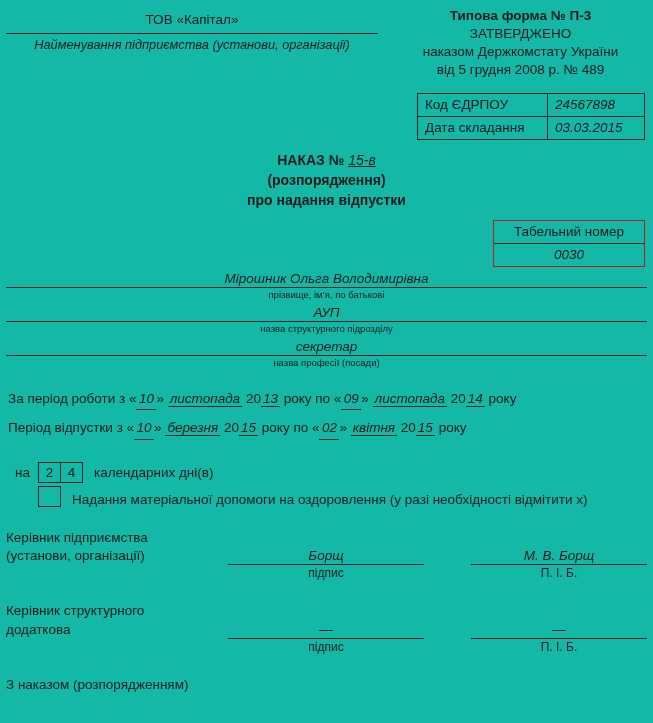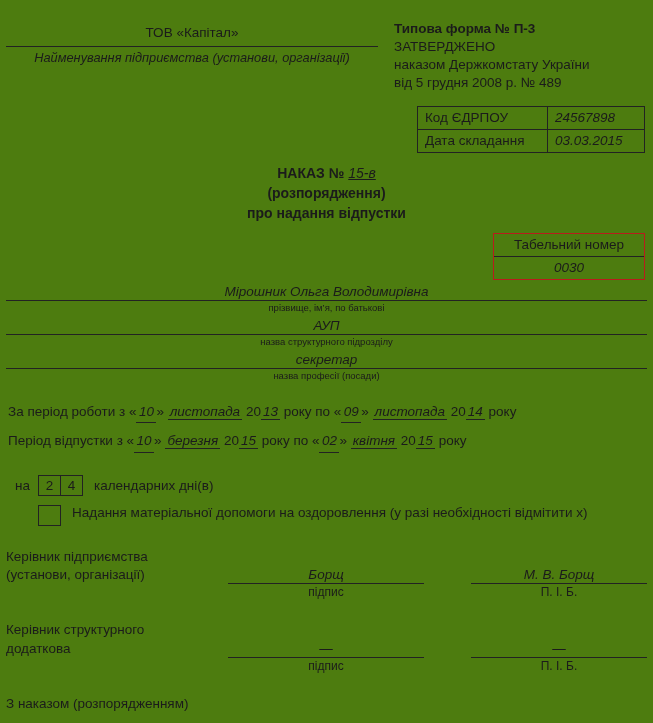--- a/index.html
+++ b/index.html
@@ -1,33 +1,33 @@
 <!DOCTYPE html>
 <html><head>
 <meta charset="utf-8">
 <style>
   * { box-sizing: border-box; }
   html, body { margin: 0; padding: 0; background: #ffffff; }
   .page {
     width: 653px;
     height: 723px;
-    padding: 20px 6px 4px 6px;
+    padding: 7px 6px 4px 6px;
     font-family: "Liberation Sans", sans-serif;
     font-size: 13.5px;
     color: #1b1b1b;
     overflow: hidden;
-    background: #4d7c0f;
+    background: #14b8a6;
   }
 
   
   .top-row { display: flex; }
   .company-block { width: 372px; padding-top: 5px; }
   .company-name { text-align: center; border-bottom: 1px solid #222; padding-bottom: 6px; }
   .company-caption { font-style: italic; text-align: center; padding-top: 3px; font-size: 12.8px; }
-  .form-block { margin-left: 16px; flex: 1; line-height: 1.33; }
+  .form-block { margin-left: 16px; flex: 1; line-height: 1.33; text-align: center; }
   .form-code { font-weight: bold; }
 
   
   .codes-table { margin: 14px 2px 0 auto; border-collapse: collapse; }
   .codes-table td { border: 1px solid #222; padding: 3px 7px; height: 23px; }
   .codes-table td.lbl { width: 130px; margin-left: 22px; }
   .codes-table td.val { width: 97px; font-style: italic; }
 
   
   .title-block { text-align: center; margin-top: 10px; font-weight: bold; font-size: 14px; line-height: 1.45; }
@@ -50,21 +50,21 @@
   .fill { font-style: italic; border-bottom: 1px solid #222; padding: 0 2px; }
   .fill.day { display: inline-block; min-width: 20px; text-align: center; }
 
   
   .days-row { margin-top: 22px; display: flex; align-items: center; padding-left: 9px; }
   .days-label { width: 23px; }
   .digit-box { width: 23px; height: 21px; border: 1px solid #222; display: flex; align-items: center; justify-content: center; }
   .digit-box + .digit-box { margin-left: -1px; }
   .days-suffix { margin-left: 11px; }
 
-  .aid-row { margin-top: 9px; display: flex; align-items: flex-start; padding-left: 9px; }
+  .aid-row { margin-top: 3px; display: flex; align-items: flex-end; padding-left: 9px; }
   .aid-spacer { width: 23px; }
   .aid-box { width: 23px; height: 21px; border: 1px solid #222; }
   .aid-text { margin-left: 11px; }
 
   
   .sig-row { display: flex; align-items: flex-end; margin-top: 22px; }
   .sig-label { width: 222px; line-height: 1.35; margin-bottom: 15px; }
   .sig-col { width: 196px; }
   .sig-spacer { width: 47px; }
   .sig-col.right { flex: 1; }

